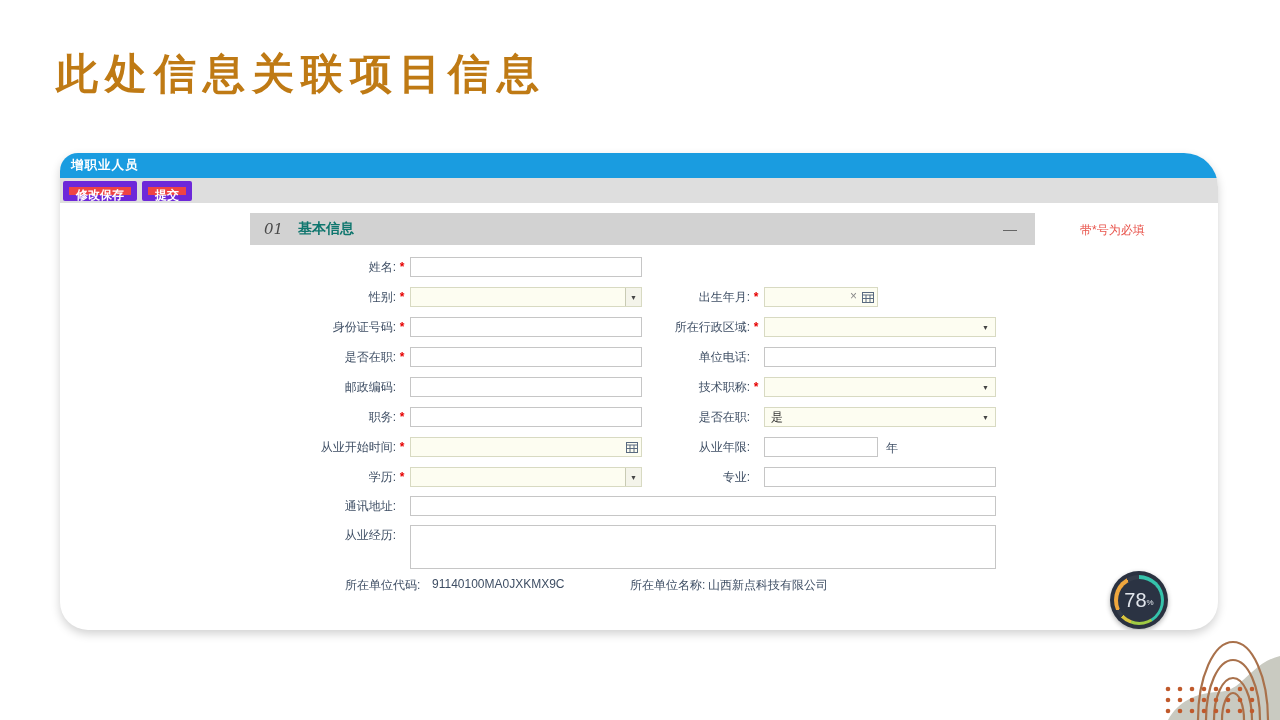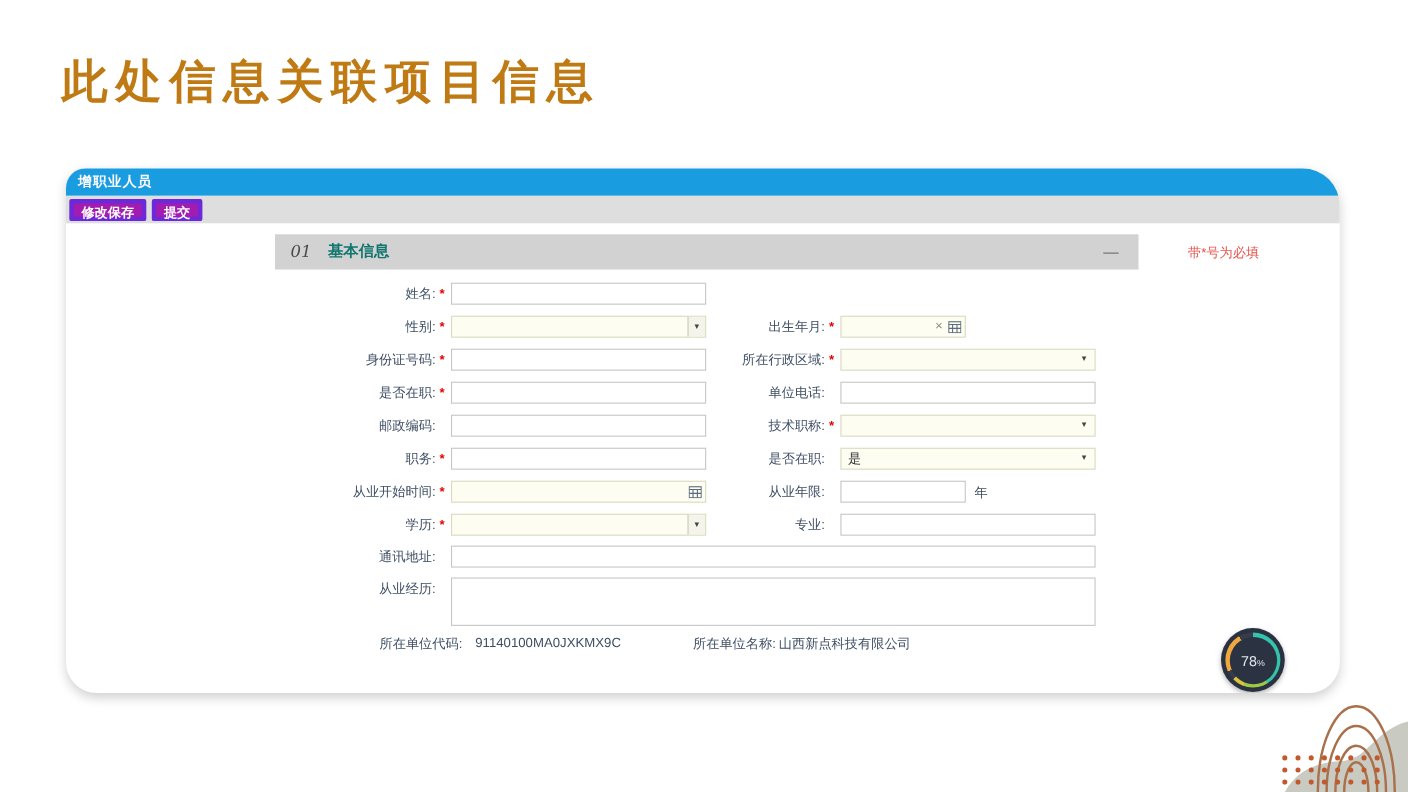--- a/index.html
+++ b/index.html
@@ -23,21 +23,21 @@
   .titlebar { height:25px; background:#1a9ce0; }
   .titlebar span {
     display:inline-block; padding-left:11px; line-height:25px;
     color:#fff; font-size:12.5px; font-weight:bold; letter-spacing:1px;
   }
   .toolbar {
     height:25px; background:#dedede; display:flex; align-items:center;
     padding-left:3px; gap:5px;
   }
   .btn {
-    height:20px; background:#a21caf; color:#fff; border:4px solid #6d28d9;
+    height:20px; background:#ef4444; color:#fff; border:6px solid #6d28d9;
     font-size:12px; font-weight:bold; padding:0 7px; border-radius:2px;
     font-family:"Liberation Sans", sans-serif; cursor:pointer; line-height:17px;
   }
   .content { position:absolute; top:50px; left:0; right:0; bottom:0; }
   
   .sec-header {
     position:absolute; left:190px; top:10px; width:785px; height:32px;
     background:#d2d2d2; display:flex; align-items:center; padding:0 18px 0 14px;
   }
   .sec-num { font-family:"DejaVu Serif", serif; font-style:italic; font-size:15px; color:#4a4a4a; margin-right:15px; }
@@ -95,21 +95,21 @@
   .ring-c {
     width:50px; height:50px; border-radius:50%;
     background:conic-gradient(from 0deg, #35c3ab 0deg 148deg, #9fc943 148deg 200deg,
       #d9c43e 200deg 225deg, #353c4a 225deg 245deg, #f0a73e 245deg 330deg, #353c4a 330deg 360deg);
     display:flex; align-items:center; justify-content:center;
   }
   .ring-core {
     width:43px; height:43px; border-radius:50%; background:#2b3343;
     display:flex; align-items:center; justify-content:center; color:#e2e6ec;
   }
-  .pct-num { font-size:13px; }
+  .pct-num { font-size:20px; }
   .pct-sym { font-size:8px; margin-top:5px; }
   
   .corner-decoration { position:absolute; right:0; bottom:0; }
 </style>
 </head>
 <body>
 
 <div class="slide">
 
   <div class="slide-title">此处信息关联项目信息</div>

